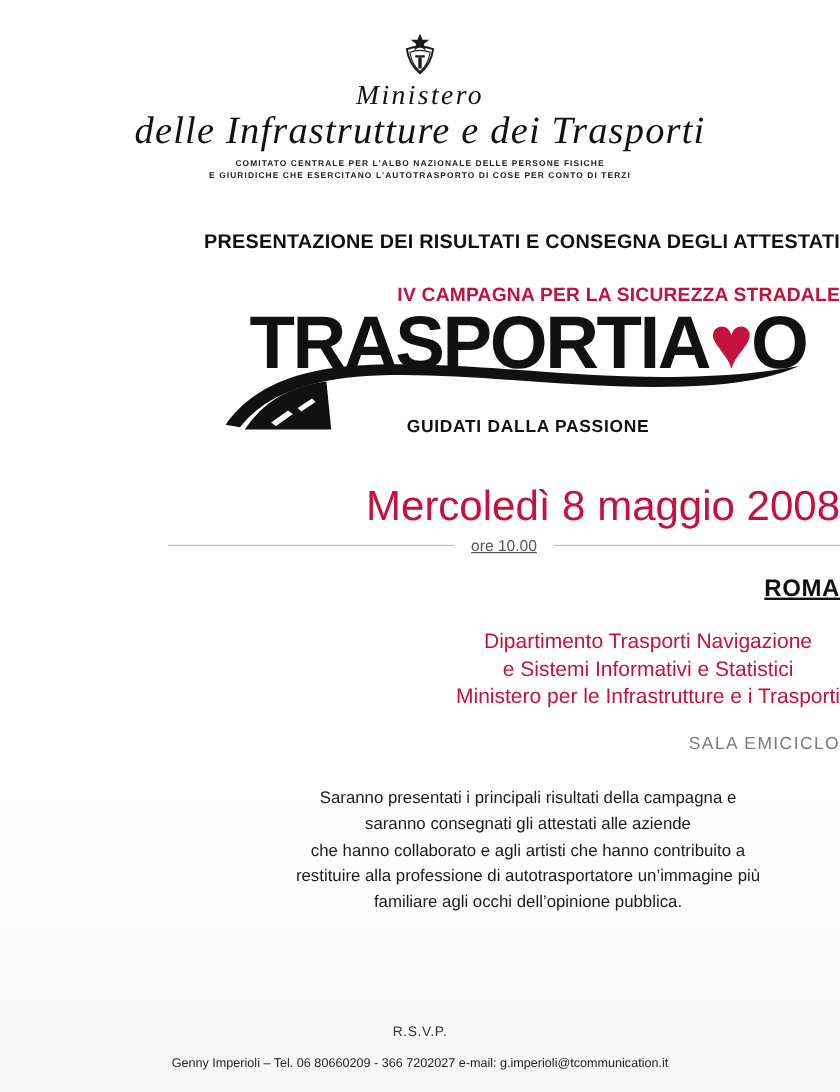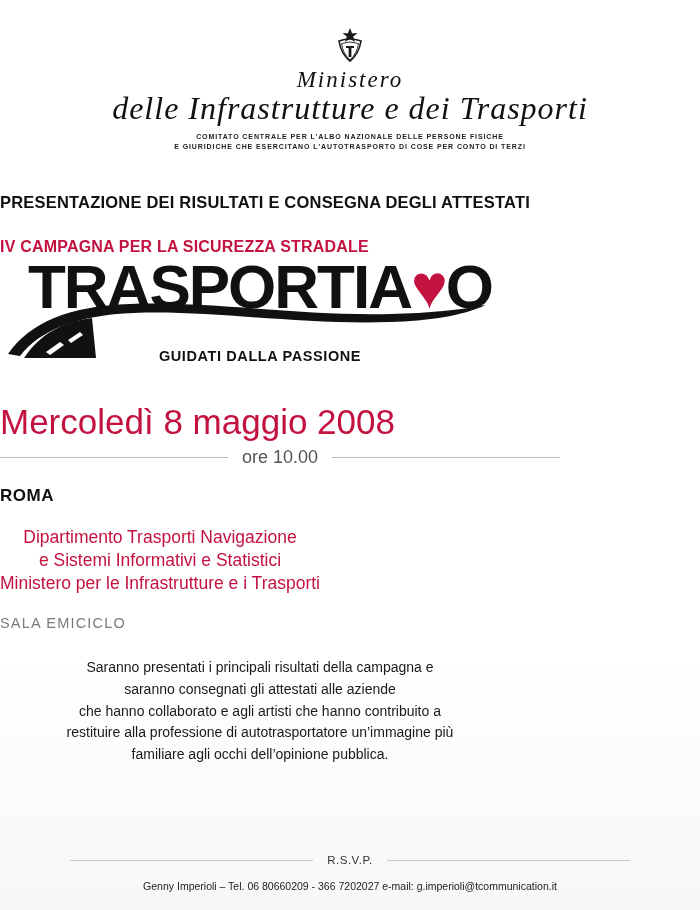--- a/index.html
+++ b/index.html
@@ -16,21 +16,21 @@
     position: relative;
   }
   .page {
     position: relative;
     width: 700px;
     height: 910px;
     background: linear-gradient(to bottom, #ffffff 0%, #ffffff 72%, #f7f7f7 100%);
     box-sizing: border-box;
     display: flex;
     flex-direction: column;
-    align-items: flex-start;
+    align-items: flex-end;
   }
 
   
   .ministry {
     margin-top: 26px;
     text-align: center;
     width: 100%;
   }
   .crest {
     display: block;
@@ -137,31 +137,33 @@
     justify-content: center;
     width: 560px;
   }
   .time-row .rule {
     flex: 1;
     height: 1px;
     background: #bdbdbd;
   }
   .time-row .time {
     padding: 0 14px;
-    font-size: 18px;
+    font-size: 13px;
     color: #555;
+    text-decoration: underline;
   }
 
   .city {
     margin-top: 18px;
-    font-size: 17px;
+    font-size: 20px;
     font-weight: bold;
     color: #111;
     letter-spacing: 0.5px;
     text-align: center;
+    text-decoration: underline;
   }
 
   .dept {
     margin-top: 20px;
     text-align: center;
     color: #c3123f;
     font-size: 17.5px;
     line-height: 1.32;
   }
 
@@ -196,20 +198,21 @@
     bottom: 18px;
     width: 700px;
     text-align: center;
   }
   .footer .rsvp-row {
     display: flex;
     align-items: center;
     justify-content: center;
     width: 560px;
     margin: 12px auto;
+    flex-direction: column;
   }
   .footer .rule {
     flex: 1;
     height: 1px;
     background: #c9c9c9;
   }
   .footer .rsvp {
     padding: 0 14px;
     font-size: 11.5px;
     color: #333;

